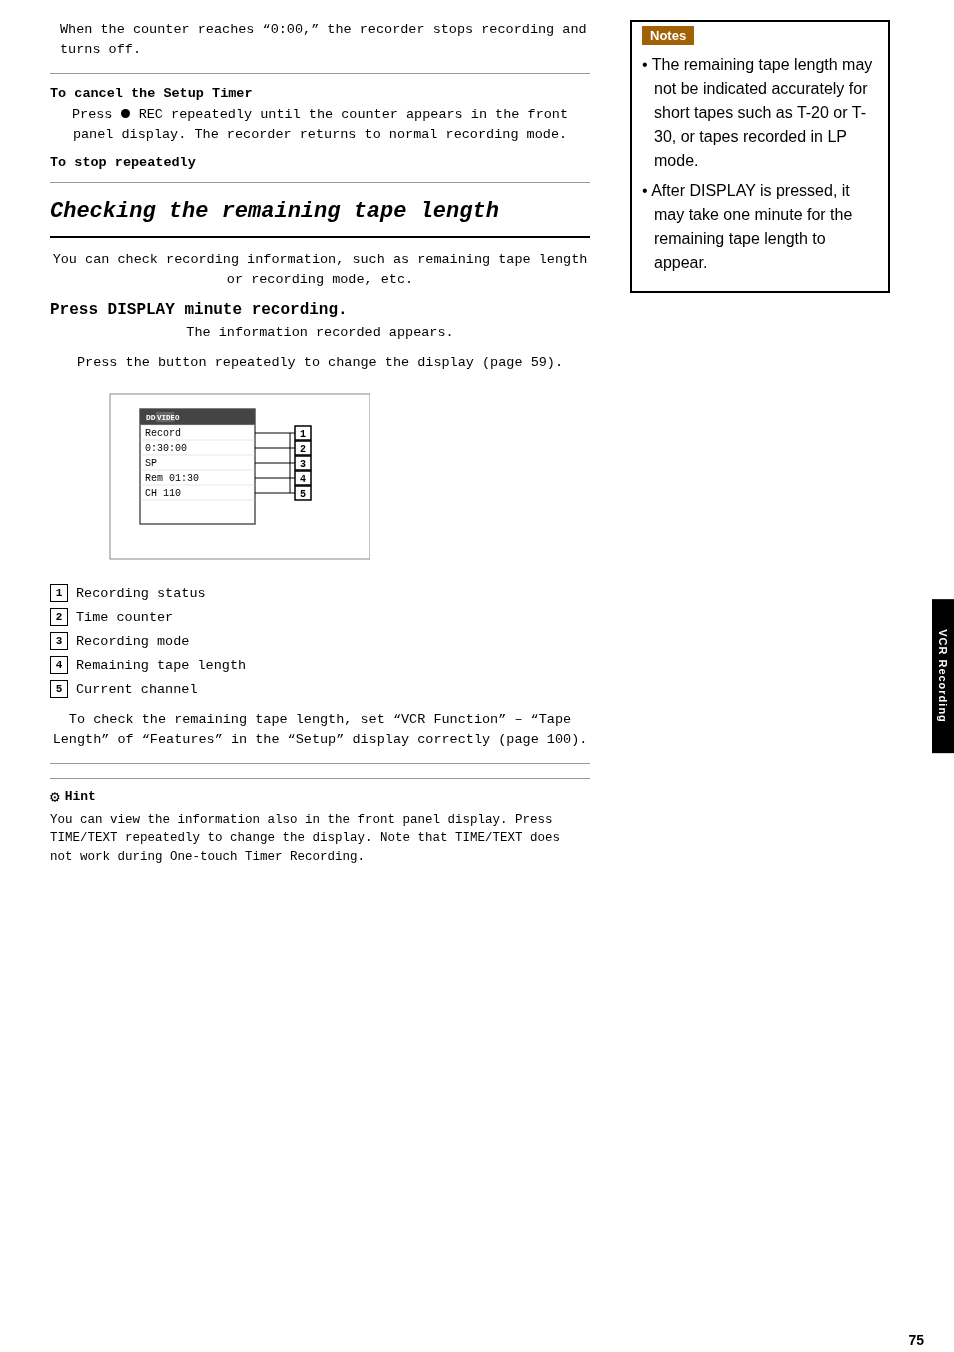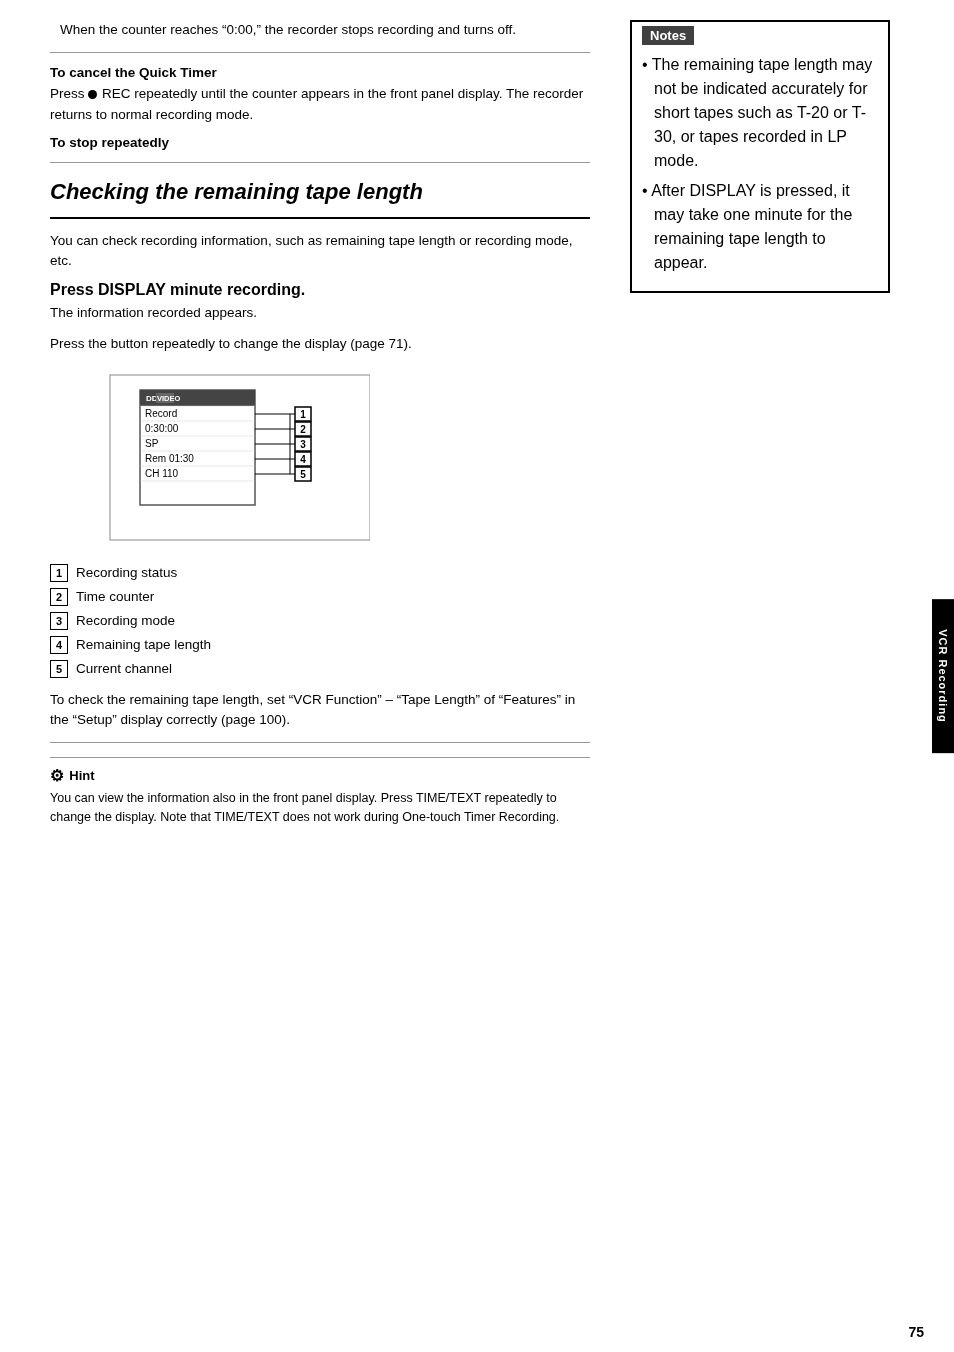--- a/index.html
+++ b/index.html
@@ -16,20 +16,21 @@
     .page-wrapper {
       display: flex;
       width: 954px;
       min-height: 1352px;
     }
 
     .main-content {
       flex: 1;
       padding: 20px 30px 30px 50px;
       max-width: 620px;
+      font-family: Liberation Mono, monospace;
     }
 
     .right-column {
       width: 290px;
       padding: 20px 20px 20px 10px;
       flex-shrink: 0;
     }
 
     .side-tab {
       position: absolute;
@@ -42,21 +43,21 @@
       color: #fff;
       font-size: 11px;
       font-weight: bold;
       padding: 30px 5px;
       letter-spacing: 1px;
       width: 22px;
     }
 
     .page-number {
       position: absolute;
-      bottom: 12px;
+      bottom: 4px;
       right: 30px;
       font-size: 14px;
       font-weight: bold;
     }
 
     
     .intro-text {
       font-size: 13.5px;
       line-height: 1.5;
       margin-bottom: 12px;
@@ -73,20 +74,21 @@
     .subheading-bold {
       font-weight: bold;
       font-size: 13.5px;
       margin-bottom: 4px;
     }
 
     .body-text {
       font-size: 13.5px;
       line-height: 1.5;
       margin-bottom: 10px;
+      text-align: center;
     }
 
     
     .section-heading {
       font-size: 22px;
       font-weight: bold;
       font-style: italic;
       border-bottom: 2px solid #000;
       padding-bottom: 12px;
       margin: 16px 0 12px 0;
@@ -125,21 +127,21 @@
 
     
     .notes-box {
       border: 2px solid #000;
       padding: 4px 10px 10px 10px;
       margin-top: 0;
       margin-bottom: 14px;
     }
 
     .notes-title {
-      background: #404040;
+      background: #a16207;
       color: #fff;
       font-weight: bold;
       font-size: 13px;
       padding: 2px 8px;
       display: inline-block;
       margin-bottom: 8px;
     }
 
     .notes-item {
       font-size: 16px;
@@ -207,37 +209,37 @@
 <body>
 
 <div class="page-wrapper">
   <div class="main-content">
 
     <p class="intro-text">When the counter reaches “0:00,” the recorder stops recording and turns off.</p>
 
     <hr class="section-divider">
 
     <div>
-      <p class="subheading-bold">To cancel the Quick Timer</p>
+      <p class="subheading-bold">To cancel the Setup Timer</p>
       <p class="body-text">Press <span class="rec-icon"></span> REC repeatedly until the counter appears in the front panel display. The recorder returns to normal recording mode.</p>
     </div>
 
     <div>
       <p class="subheading-bold">To stop repeatedly</p>
     </div>
 
     <hr class="section-divider">
 
     <h2 class="section-heading">Checking the remaining tape length</h2>
 
     <p class="body-text">You can check recording information, such as remaining tape length or recording mode, etc.</p>
 
     <p class="press-display-heading">Press DISPLAY minute recording.</p>
     <p class="body-text">The information recorded appears.</p>
-    <p class="body-text">Press the button repeatedly to change the display (page 71).</p>
+    <p class="body-text">Press the button repeatedly to change the display (page 59).</p>
 
     <div class="diagram-svg-container">
       <svg width="310" height="175">
 
         <rect x="50" y="5" width="260" height="165" fill="none" stroke="#888" stroke-width="1"></rect>
 
         <rect x="80" y="20" width="115" height="115" fill="white" stroke="#555" stroke-width="1.5"></rect>
 
         <rect x="80" y="20" width="115" height="16" fill="#444"></rect>
         <text x="86" y="31" font-size="8" fill="white" font-weight="bold">DD</text>

